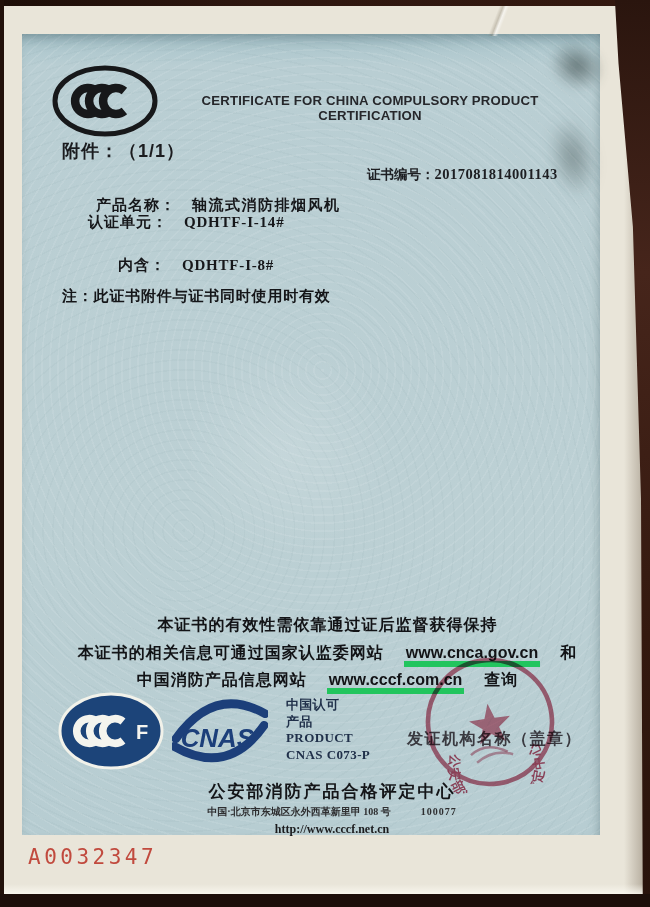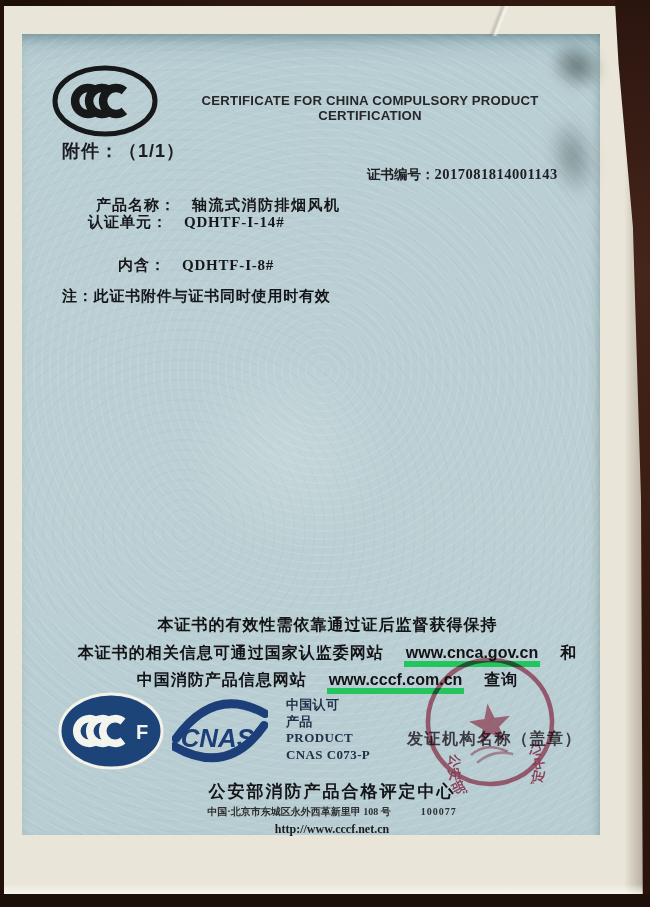--- a/index.html
+++ b/index.html
@@ -173,20 +173,21 @@
     <path d="M52,116 Q72,102 96,118" fill="none" stroke="#bc4560" stroke-width="3" opacity=".6"></path>
     <path d="M58,126 Q80,112 102,122" fill="none" stroke="#bc4560" stroke-width="3" opacity=".55"></path>
   </svg>
 
   <div class="org">公安部消防产品合格评定中心</div>
   <div class="address">
     <span>中国·北京市东城区永外西革新里甲 108 号</span><span class="post">100077</span>
   </div>
   <div class="website">http://www.cccf.net.cn</div>
 
+  <div class="serial">A0032347</div>
 
   <div class="bottom-highlight"></div>
   <div class="page-edge-right"></div>
   <div class="edge-top"></div>
   <div class="edge-left"></div>
   <div class="edge-right"></div>
   <div class="edge-bottom"></div>
 
 </div>
 

